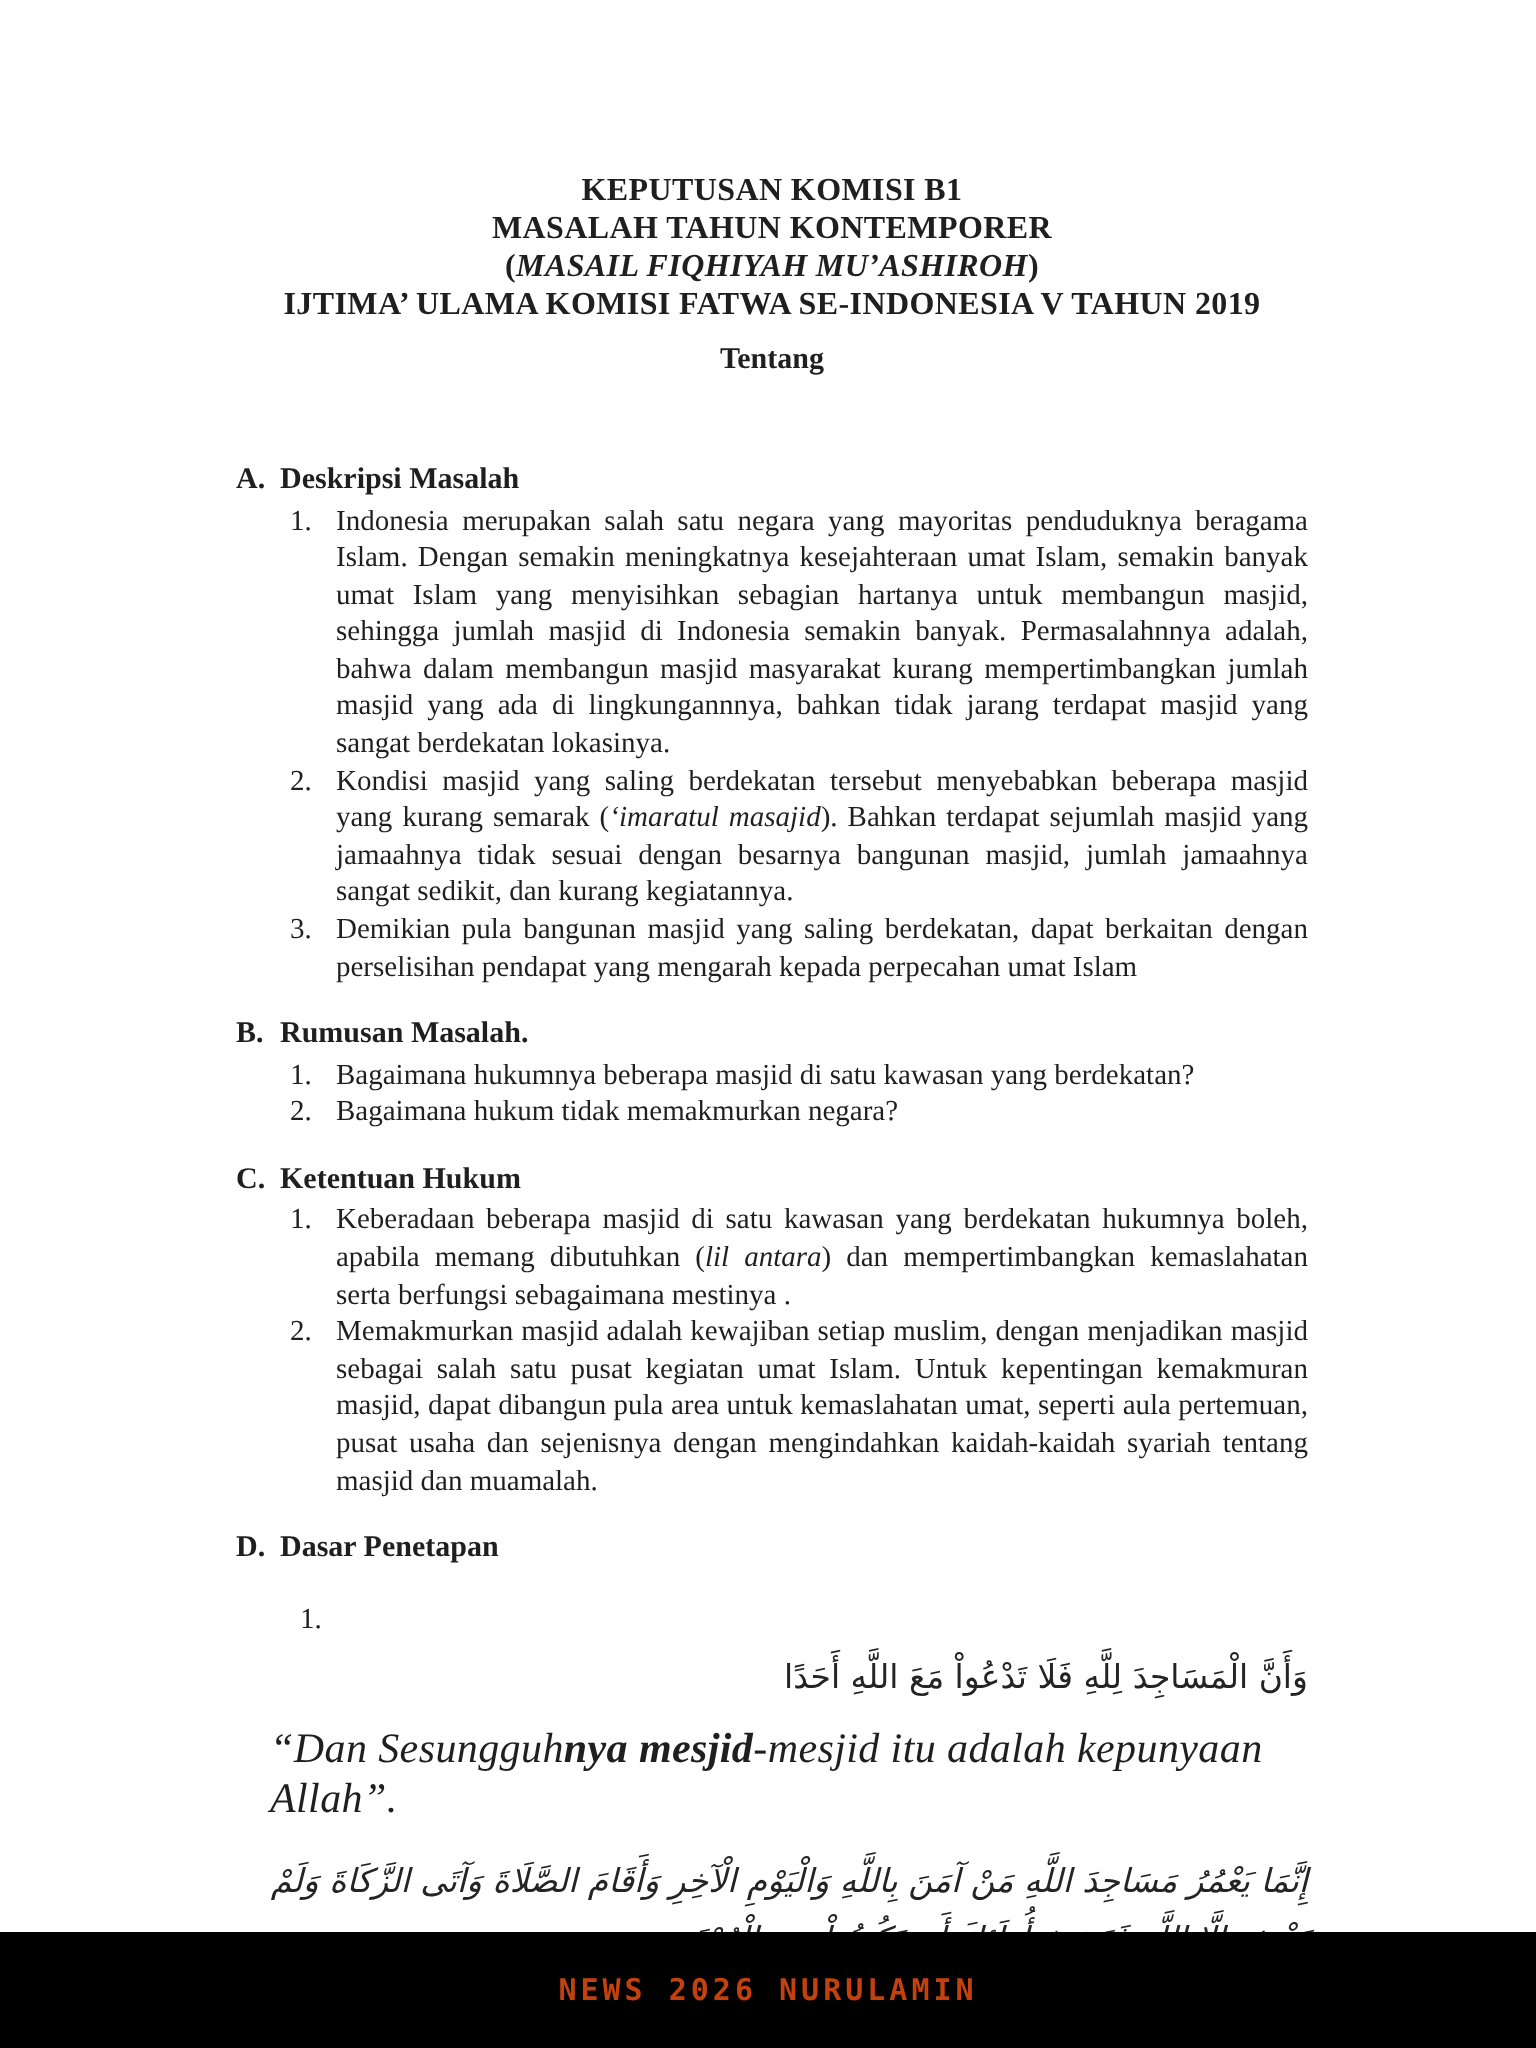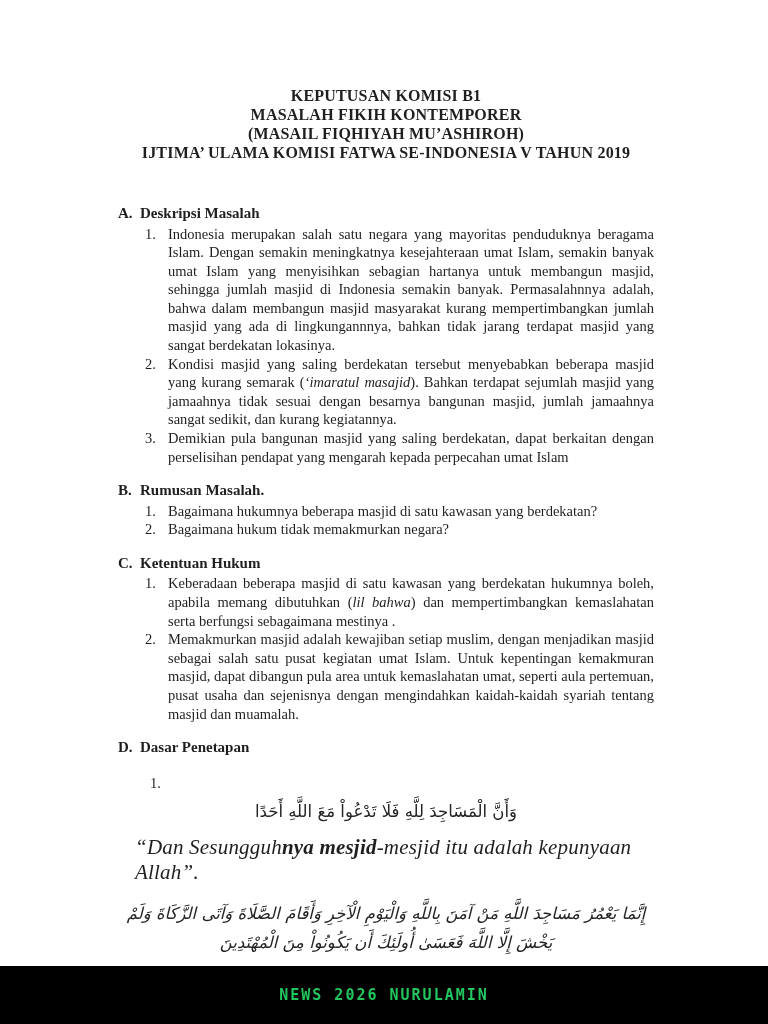--- a/index.html
+++ b/index.html
@@ -19,21 +19,21 @@
     padding: 86px 114px 0 118px;
   }
   
   .title-block {
     text-align: center;
     font-weight: bold;
     font-size: 16px;
     line-height: 19px;
     letter-spacing: 0.2px;
   }
-  .title-line3 { }
+  .title-line3 { font-style: italic; }
   .tentang {
     text-align: center; font-weight: bold;
     font-size: 15px; margin-top: 10px;
   }
   .subject {
     text-align: center; font-weight: bold;
     font-size: 16.5px; margin-top: 9px;
   }
   
   .sections { margin-top: 42px; }
@@ -53,21 +53,21 @@
     flex: 1;
     text-align: justify;
     font-size: 14.5px;
   }
   .em { font-style: italic; margin-top: 44px; }
   
   .d-item { padding-left: 32px; margin-top: 17px; }
   .arabic {
     font-family: "DejaVu Sans", sans-serif;
     direction: rtl;
-    text-align: center;
+    text-align: right;
     font-size: 16.5px;
     line-height: 28px;
     color: #242424;
     margin-top: 6px;
   }
   .arabic-block { margin-top: 14px; line-height: 29px; font-style: italic; }
   .translation {
     font-style: italic;
     font-size: 21px;
     padding-left: 17px;
@@ -86,39 +86,40 @@
   .footer-banner {
     position: absolute;
     left: 0; right: 0; bottom: 0;
     height: 58px;
     background: #000000;
     display: flex;
     align-items: center;
     justify-content: center;
   }
   .footer-banner .banner-text {
-    color: #22c55e;
+    color: #c2410c;
     font-family: "DejaVu Sans Mono", monospace;
     font-weight: bold;
     font-size: 15px;
     letter-spacing: 2px;
   }
 </style>
 </head>
 <body>
 
 <div class="page">
   <div class="content">
 
     <div class="title-block">
       <div>KEPUTUSAN KOMISI B1</div>
-      <div>MASALAH FIKIH KONTEMPORER</div>
+      <div>MASALAH TAHUN KONTEMPORER</div>
       <div><span>(</span><span class="title-line3">MASAIL FIQHIYAH MU’ASHIROH</span><span>)</span></div>
       <div>IJTIMA’ ULAMA KOMISI FATWA SE-INDONESIA V TAHUN 2019</div>
     </div>
+    <div class="tentang">Tentang</div>
 
     <div class="sections">
 
       <div class="section">
         <div class="sec-head">
           <span class="sec-label">A.</span>
           <span>Deskripsi Masalah</span>
         </div>
         <div class="items">
           <div class="item">
@@ -154,21 +155,21 @@
       </div>
 
       <div class="section">
         <div class="sec-head">
           <span class="sec-label">C.</span>
           <span>Ketentuan Hukum</span>
         </div>
         <div class="items">
           <div class="item">
             <span class="item-num">1.</span>
-            <span class="item-text"><span>Keberadaan beberapa masjid di satu kawasan yang berdekatan hukumnya boleh, apabila  memang dibutuhkan (</span><span class="em">lil bahwa</span><span>) dan mempertimbangkan kemaslahatan serta berfungsi sebagaimana mestinya .</span></span>
+            <span class="item-text"><span>Keberadaan beberapa masjid di satu kawasan yang berdekatan hukumnya boleh, apabila  memang dibutuhkan (</span><span class="em">lil antara</span><span>) dan mempertimbangkan kemaslahatan serta berfungsi sebagaimana mestinya .</span></span>
           </div>
           <div class="item">
             <span class="item-num">2.</span>
             <span class="item-text">Memakmurkan masjid adalah kewajiban setiap muslim, dengan menjadikan  masjid sebagai salah satu pusat kegiatan umat Islam. Untuk kepentingan kemakmuran masjid, dapat dibangun pula area untuk kemaslahatan umat, seperti aula pertemuan, pusat usaha dan sejenisnya dengan mengindahkan kaidah-kaidah syariah tentang masjid dan muamalah.</span>
           </div>
         </div>
       </div>
 
       <div class="section">
         <div class="sec-head">

